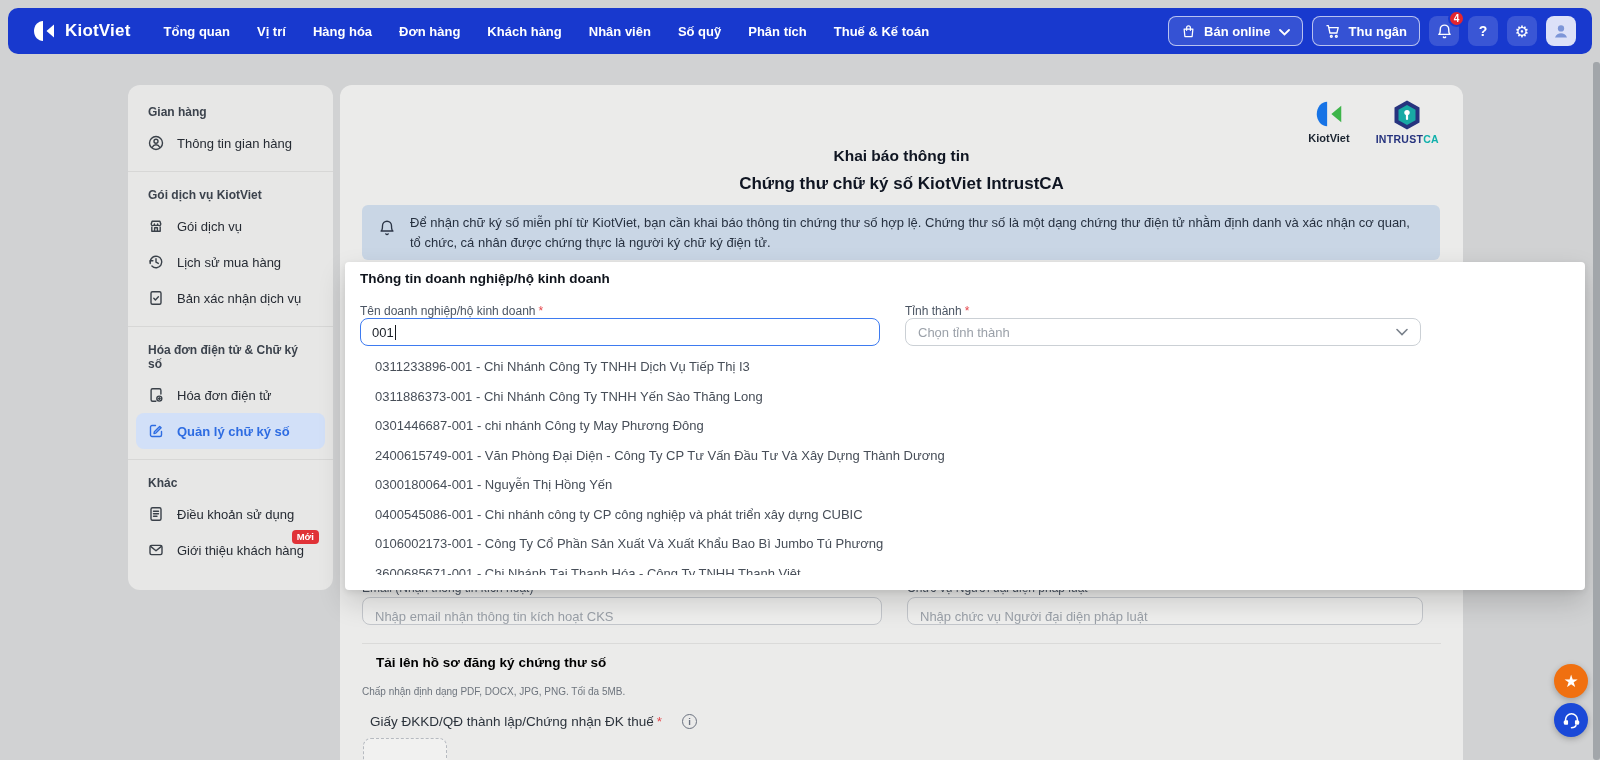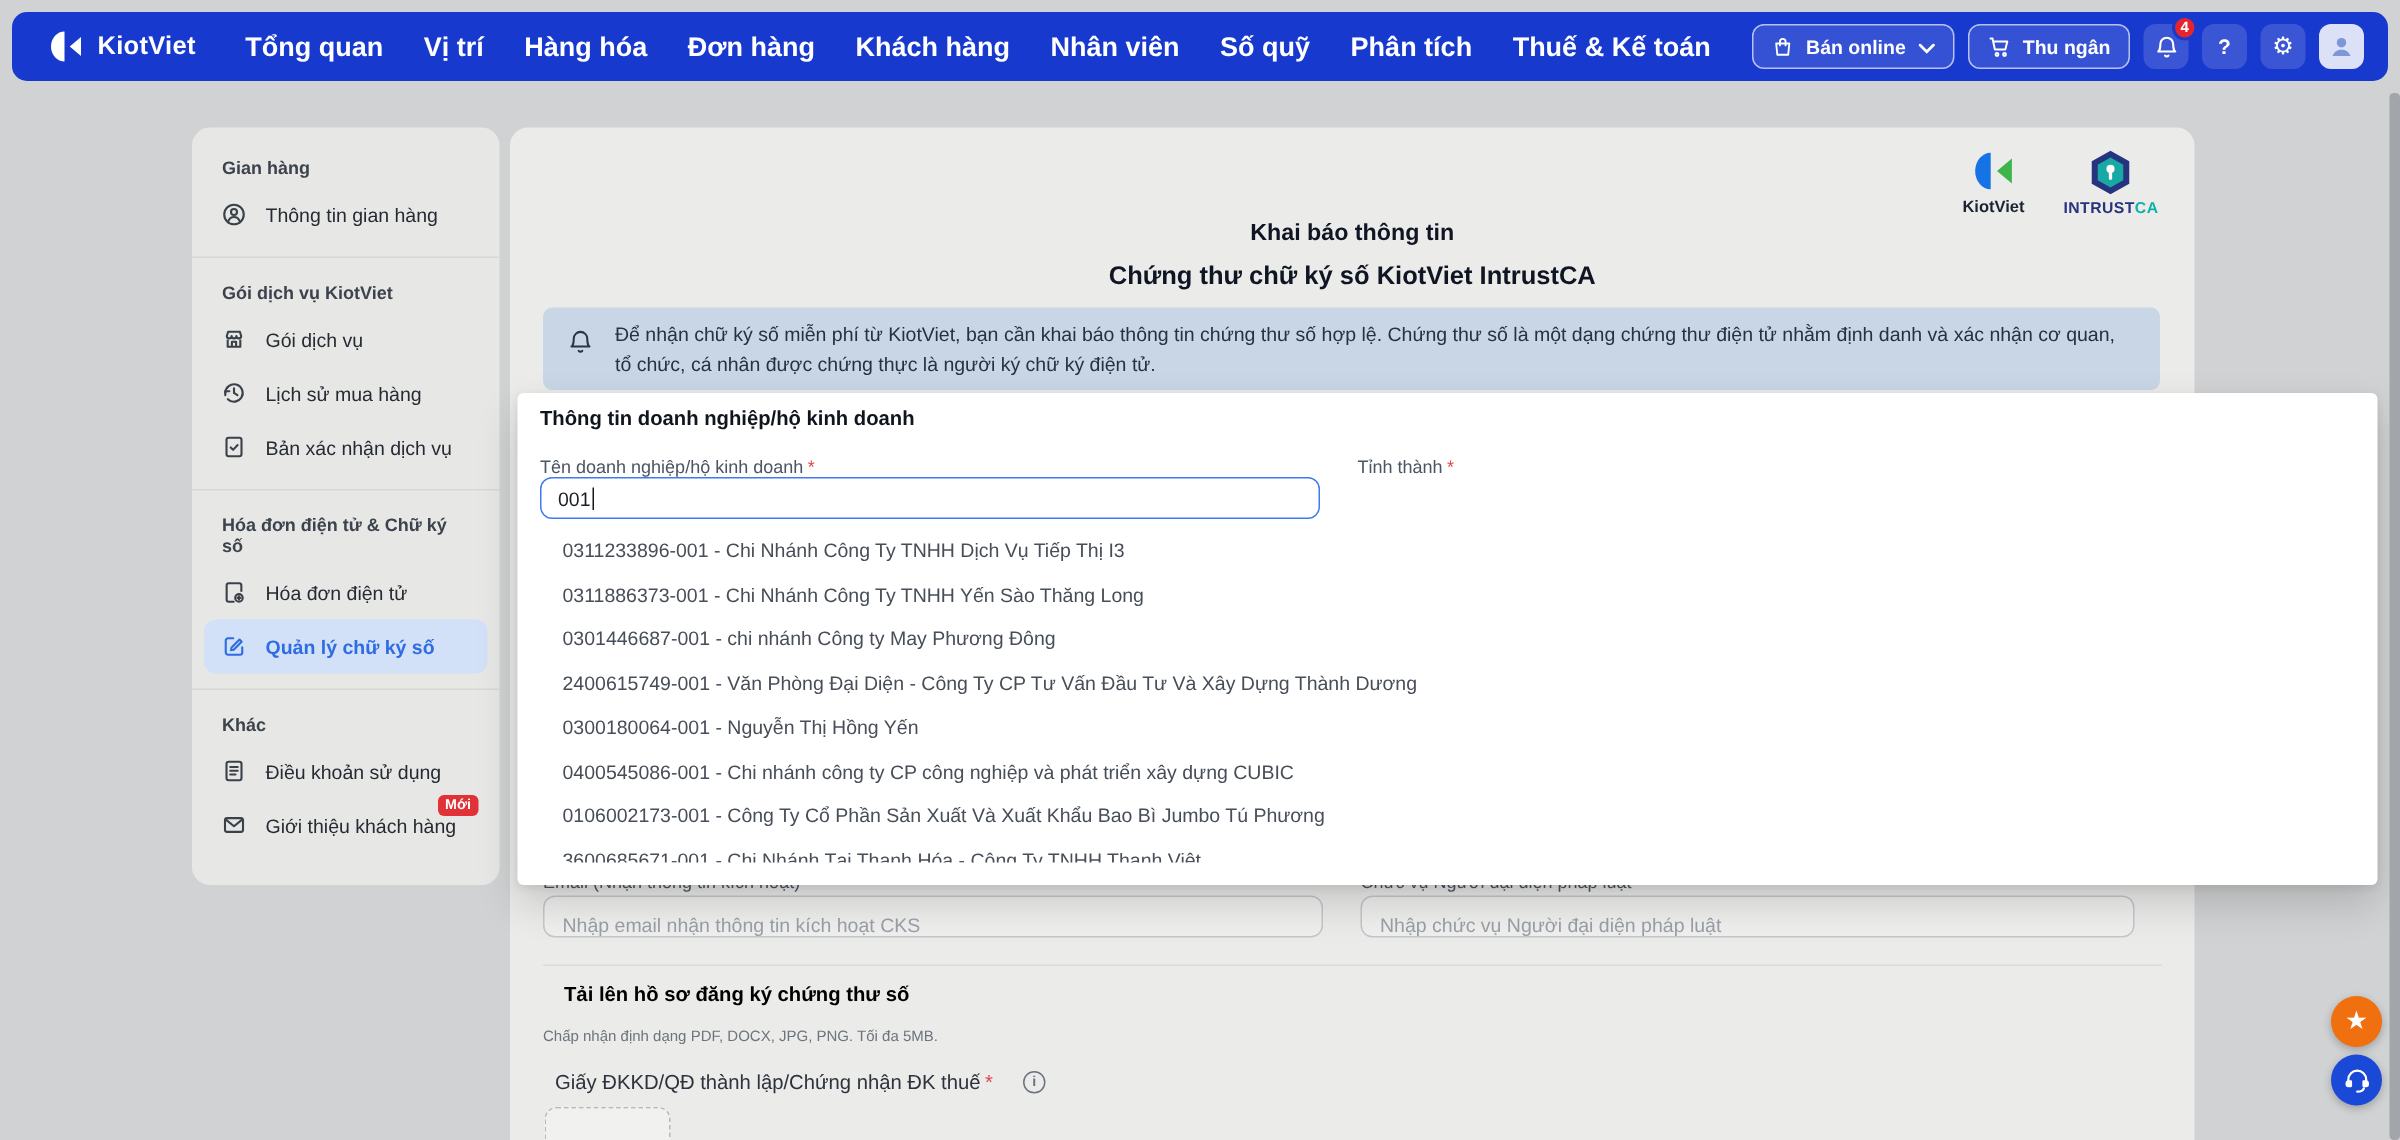--- a/index.html
+++ b/index.html
@@ -13,21 +13,21 @@
 
   
   .topnav{
     position:absolute; left:8px; top:8px; right:8px; height:46px;
     background:#1839ce; border-radius:10px;
     display:flex; align-items:center; color:#fff; z-index:40;
   }
   .brand{ display:flex; align-items:center; gap:9px; padding-left:24px; }
   .brand-mark svg{ display:block; }
   .brand-name{ font-size:17px; font-weight:700; letter-spacing:.2px; }
-  .menu{ display:flex; gap:27px; margin-left:33px; font-size:18px; font-weight:700; white-space:nowrap; }
+  .menu{ display:flex; gap:27px; margin-left:33px; font-size:13px; font-weight:700; white-space:nowrap; }
   .menu-item{ cursor:pointer; }
   .nav-right{ margin-left:auto; display:flex; align-items:center; gap:9px; padding-right:16px; }
   .pill{
     height:30px; display:flex; align-items:center; gap:8px; padding:0 12px;
     border:1px solid rgba(255,255,255,.65); background:rgba(255,255,255,.13);
     border-radius:8px; font-size:13px; font-weight:700; cursor:pointer; white-space:nowrap;
   }
   .iconbtn{
     width:30px; height:30px; border-radius:8px; background:rgba(255,255,255,.15);
     display:flex; align-items:center; justify-content:center; position:relative; cursor:pointer;
@@ -375,20 +375,28 @@
     <span>Tên doanh nghiệp/hộ kinh doanh</span><span class="req">*</span>
   </div>
   <div class="focus-input">
     <span>001</span>
     <span class="caret"></span>
   </div>
 
   <div class="ov-label" style="left:560px;">
     <span>Tỉnh thành</span><span class="req">*</span>
   </div>
+  <div class="ov-select">
+    <span>Chọn tỉnh thành</span>
+    <span style="display:flex">
+      <svg width="12" height="8" viewBox="0 0 12 8" fill="none" stroke="#7a828c" stroke-width="1.6" stroke-linecap="round">
+          <path d="M1 1.5L6 6.5l5-5"></path>
+        </svg>
+    </span>
+  </div>
 
   <div class="dd-list">
     <div class="dd-item">0311233896-001 - Chi Nhánh Công Ty TNHH Dịch Vụ Tiếp Thị I3</div>
     <div class="dd-item">0311886373-001 - Chi Nhánh Công Ty TNHH Yến Sào Thăng Long</div>
     <div class="dd-item">0301446687-001 - chi nhánh Công ty May Phương Đông</div>
     <div class="dd-item">2400615749-001 - Văn Phòng Đại Diện - Công Ty CP Tư Vấn Đầu Tư Và Xây Dựng Thành Dương</div>
     <div class="dd-item">0300180064-001 - Nguyễn Thị Hồng Yến</div>
     <div class="dd-item">0400545086-001 - Chi nhánh công ty CP công nghiệp và phát triển xây dựng CUBIC</div>
     <div class="dd-item">0106002173-001 - Công Ty Cổ Phần Sản Xuất Và Xuất Khẩu Bao Bì Jumbo Tú Phương</div>
     <div class="dd-item">3600685671-001 - Chi Nhánh Tại Thanh Hóa - Công Ty TNHH Thanh Việt</div>

